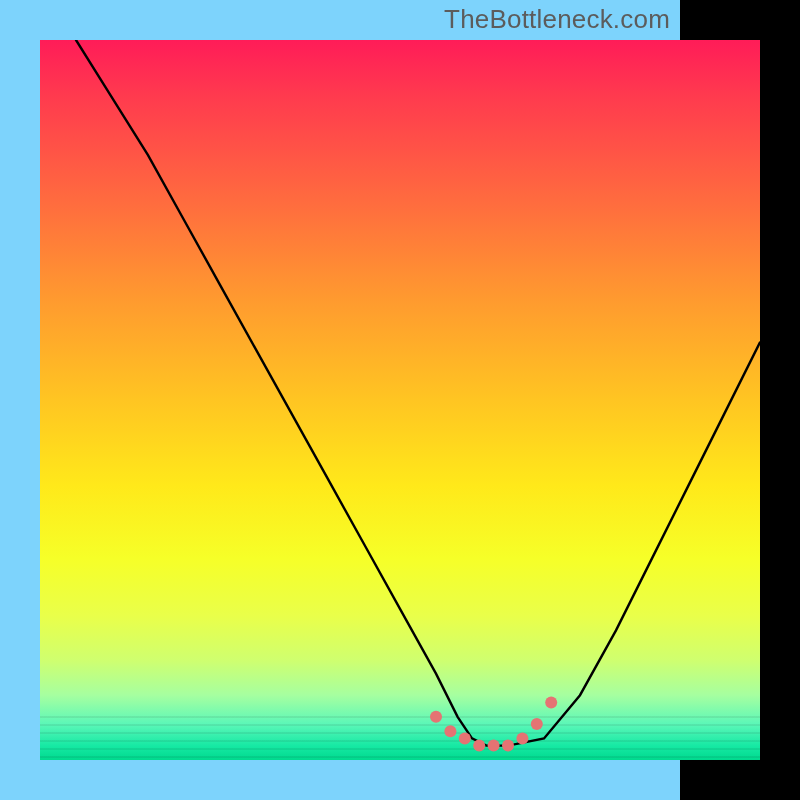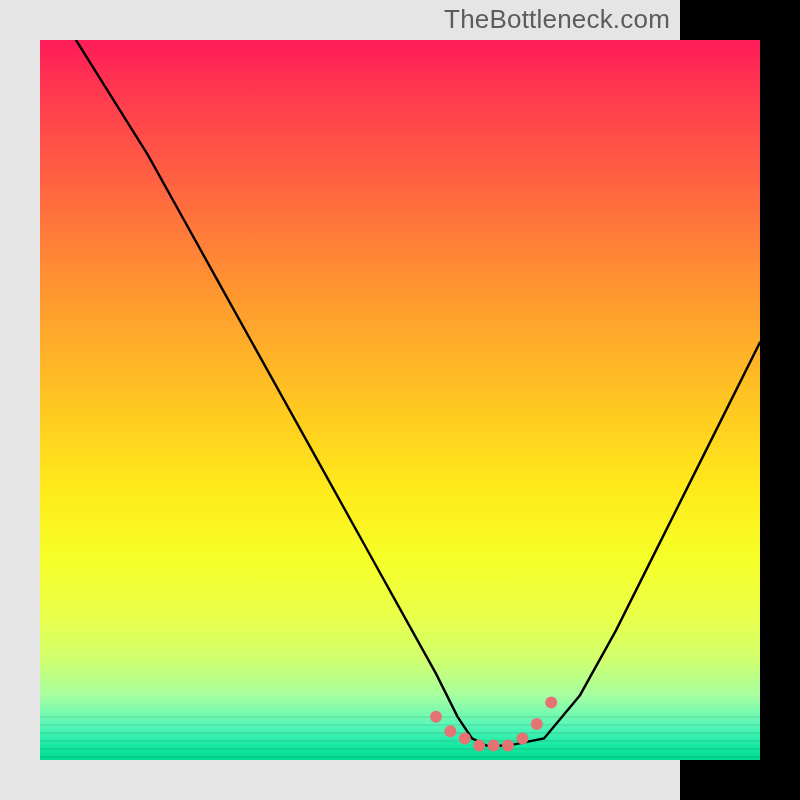--- a/index.html
+++ b/index.html
@@ -8,21 +8,21 @@
     width: 800px;
     height: 800px;
     background: #000;
     overflow: hidden;
     font-family: Arial, Helvetica, sans-serif;
   }
   .frame {
     position: relative;
     width: 680px;
     height: 800px;
-    background: #e5e5e5;
+    background: #7dd3fc;
   }
   .watermark {
     position: absolute;
     top: 4px;
     right: 10px;
     color: #5c5c5c;
     font-size: 26px;
     font-weight: 500;
     letter-spacing: 0.2px;
     z-index: 10;

